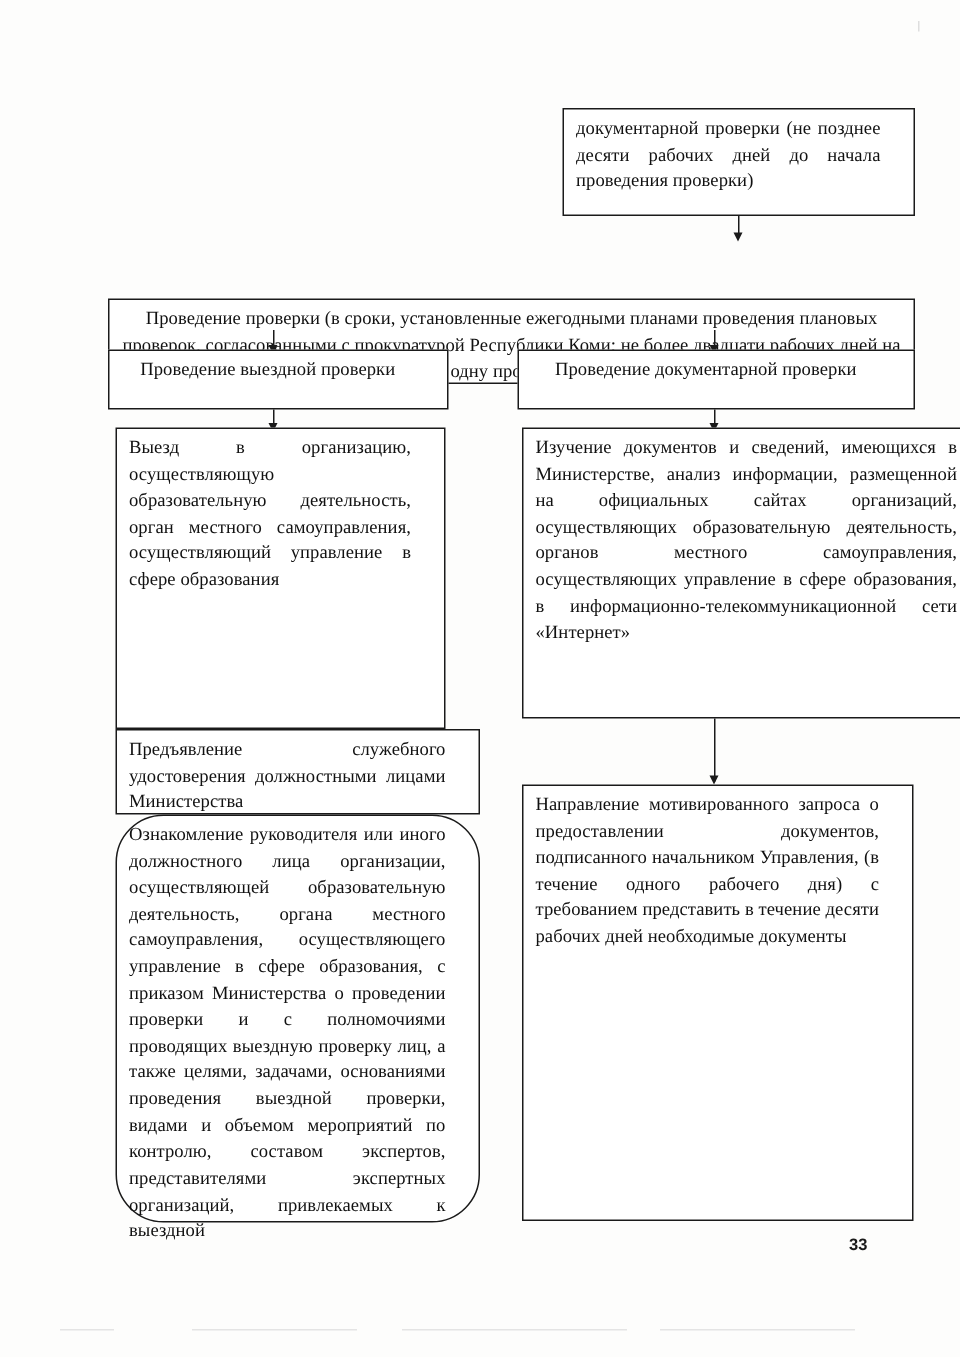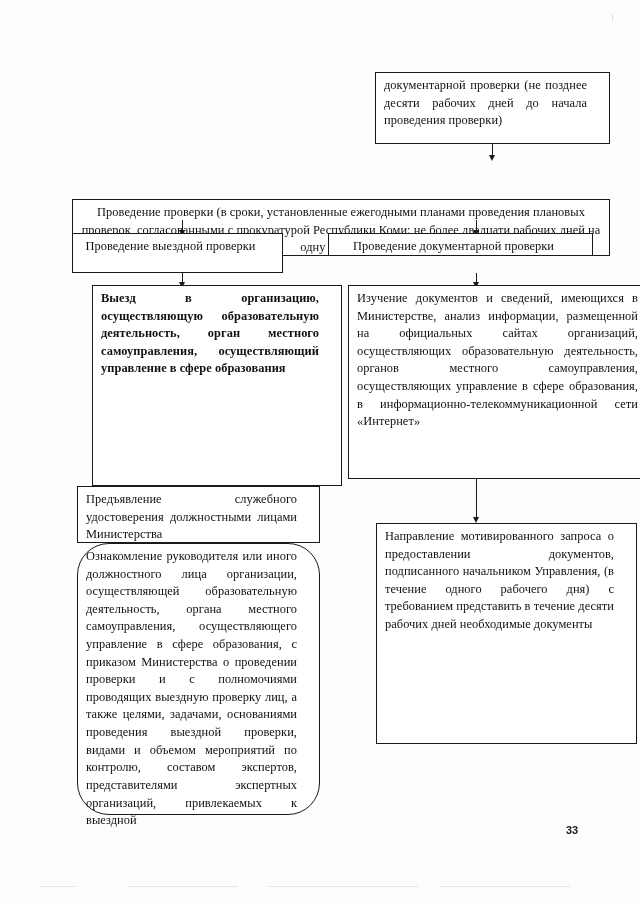--- a/index.html
+++ b/index.html
@@ -78,41 +78,40 @@
   }
 
   #conn-2a { left: 182px; top: 220px; height: 12px; }
   #arrow-2a { left: 179px; top: 230px; }
   #conn-2b { left: 476px; top: 220px; height: 12px; }
   #arrow-2b { left: 473px; top: 230px; }
 
   #box-field-check {
     left: 72px;
     top: 233px;
-    width: 211px;
+    width: 227px;
     height: 40px;
   }
   #box-doc-check {
-    left: 328px;
+    left: 345px;
     top: 233px;
     width: 265px;
-    height: 23px;
+    height: 40px;
   }
 
   #conn-3a { left: 182px; top: 273px; height: 11px; }
   #arrow-3a { left: 179px; top: 282px; }
   #conn-3b { left: 476px; top: 273px; height: 11px; }
   #arrow-3b { left: 473px; top: 282px; }
 
   #box-visit {
-    left: 92px;
+    left: 77px;
     top: 285px;
-    width: 250px;
+    width: 220px;
     height: 201px;
-    font-weight: bold;
   }
   #box-study {
     left: 348px;
     top: 285px;
     width: 313px;
     height: 194px;
   }
 
   #box-credentials {
     left: 77px;
@@ -128,22 +127,21 @@
     border-radius: 32px;
   }
 
   #conn-4 { left: 476px; top: 479px; height: 42px; }
   #arrow-4 { left: 473px; top: 517px; }
 
   #box-request {
     left: 348px;
     top: 523px;
     width: 261px;
-    height: 221px;
-    margin-left: 28px;
+    height: 291px;
   }
 
   
   #page-number {
     position: absolute;
     left: 566px;
     top: 824px;
     font-size: 11px;
     font-family: "Liberation Sans", sans-serif;
     font-weight: bold;

